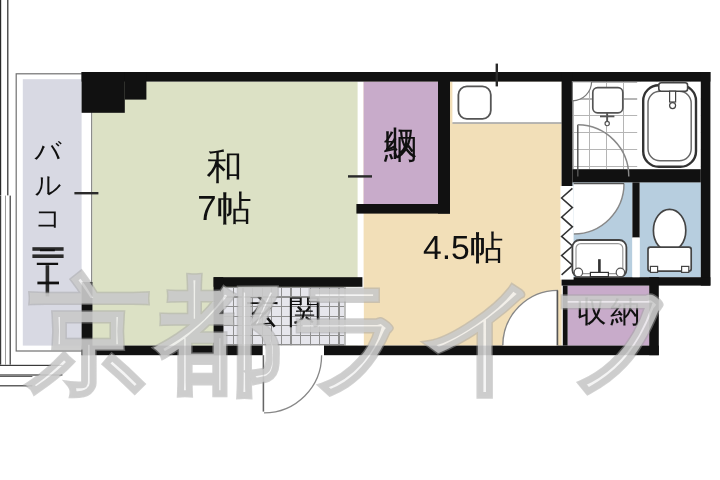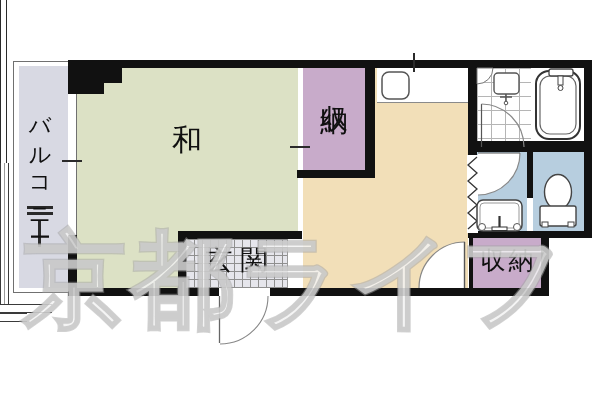--- a/index.html
+++ b/index.html
@@ -154,25 +154,27 @@
     <g fill="none">
       <line x1="219.5" y1="296" x2="219.5" y2="343" stroke="#666" stroke-width="1.3"></line>
       <path d="M 268 296 A 48 48 0 0 1 220 344" stroke="#888" stroke-width="1.1"></path>
     </g>
   </svg>
 
   <div class="label vtext" style="left:29px;top:101px;height:160px;font-size:22px;letter-spacing:6px;">バルコニー</div>
 
   <div class="label rm-center" style="left:137px;top:124px;width:100px;">
     <span style="font-size:30px;">和</span>
+    <span style="font-size:29px;margin-top:3px;">7帖</span>
   </div>
 
   <div class="label vtext" style="left:319px;top:82px;height:80px;font-size:28px;letter-spacing:4px;">収納</div>
 
   <div class="label rm-center" style="left:323px;top:188px;width:126px;">
+    <span style="font-size:28px;margin-top:4px;">4.5帖</span>
   </div>
 
   <div class="label" style="left:186px;top:246px;width:101px;text-align:center;font-size:27px;letter-spacing:8px;text-indent:8px;">玄関</div>
 
   <div class="label" style="left:473px;top:247px;width:68px;text-align:center;font-size:25px;letter-spacing:3px;text-indent:3px;">収納</div>
 
   <div id="watermark">京都ライフ</div>
 </div>
 
 </body></html>

